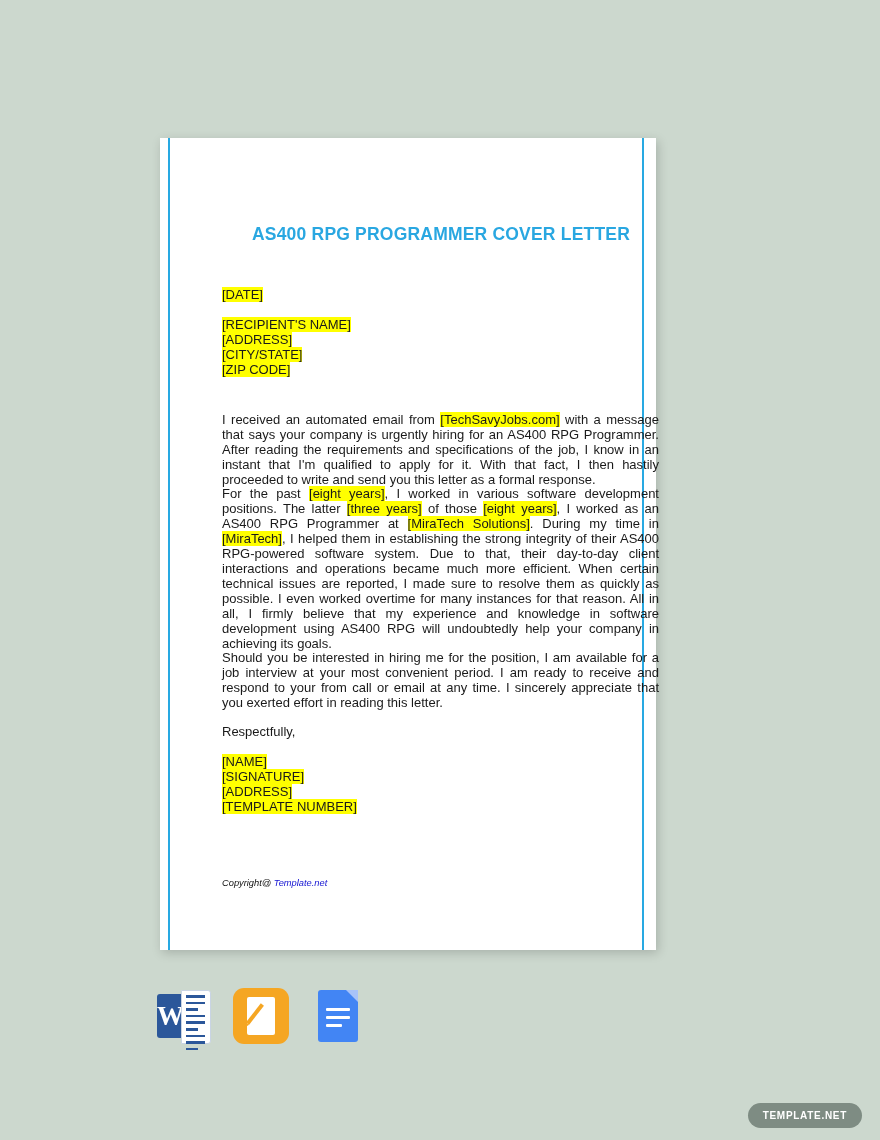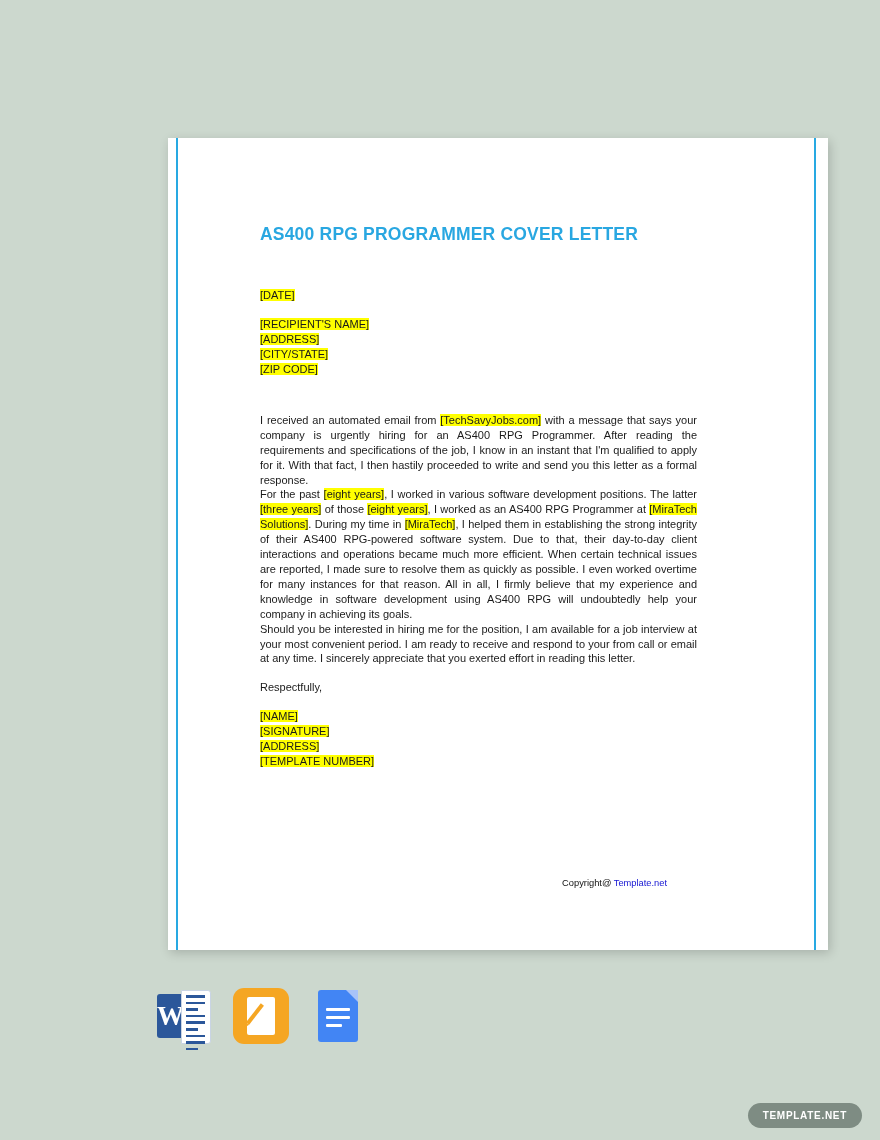--- a/index.html
+++ b/index.html
@@ -11,23 +11,23 @@
     height: 1140px;
     background: #ccd8ce;
     font-family: "Liberation Sans", sans-serif;
     position: relative;
     overflow: hidden;
   }
 
   
   #page-sheet {
     position: absolute;
-    left: 168px;
+    left: 160px;
     top: 138px;
-    width: 660px;
+    width: 496px;
     height: 812px;
     background: #ffffff;
     box-shadow: 2px 3px 10px rgba(0,0,0,0.18);
   }
   .rule-left {
     position: absolute;
     left: 8px;
     top: 0;
     width: 2px;
     height: 100%;
@@ -60,48 +60,48 @@
     font-size: 17.5px;
     font-weight: bold;
     letter-spacing: 0.2px;
   }
 
   .content {
     position: absolute;
     top: 150px;
     left: 0;
     width: 437px;
-    font-size: 11px;
+    font-size: 13px;
     line-height: 14.9px;
     color: #1a1a1a;
     text-align: justify;
-    margin-left: 30px;
   }
   .content p { margin: 0; }
   .block { margin-bottom: 14px; }
   .tight { line-height: 15px; }
 
   .hl {
     background: #ffff00;
   }
 
   .spacer-sm { height: 14px; }
   .spacer-md { height: 22px; }
 
   .salutation { margin-bottom: 14px; }
   .closing { margin-bottom: 30px; }
 
   .copyright {
     position: absolute;
     top: 740px;
     left: 0;
     width: 437px;
-    text-align: right;
+    text-align: left;
     font-size: 9.3px;
     color: #111;
+    font-style: italic;
   }
   .copyright a {
     color: #1414d2;
     text-decoration: none;
   }
 
   
   #icons-row {
     position: absolute;
     left: 155px;

